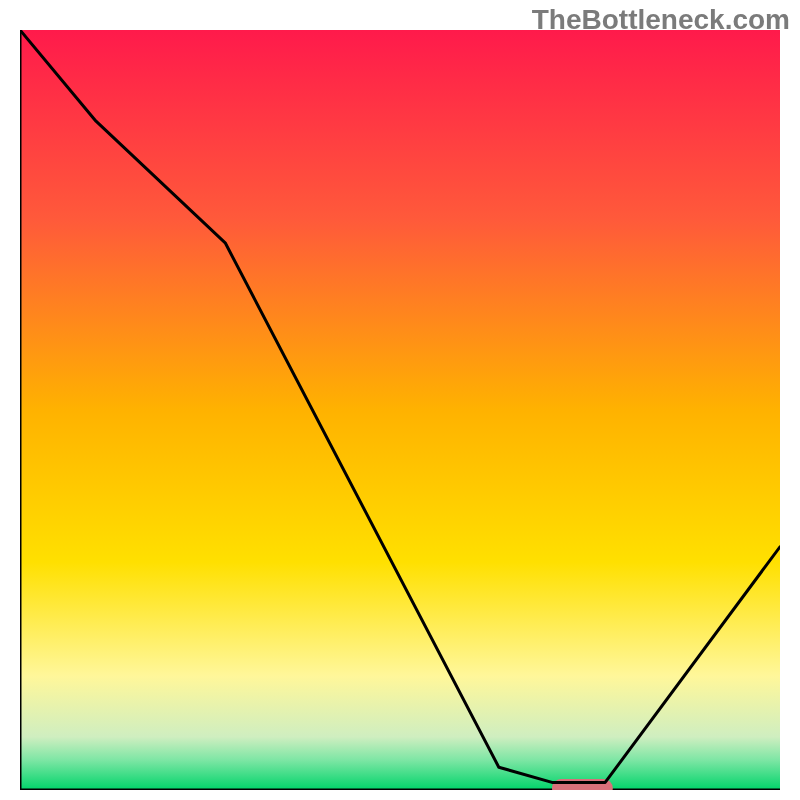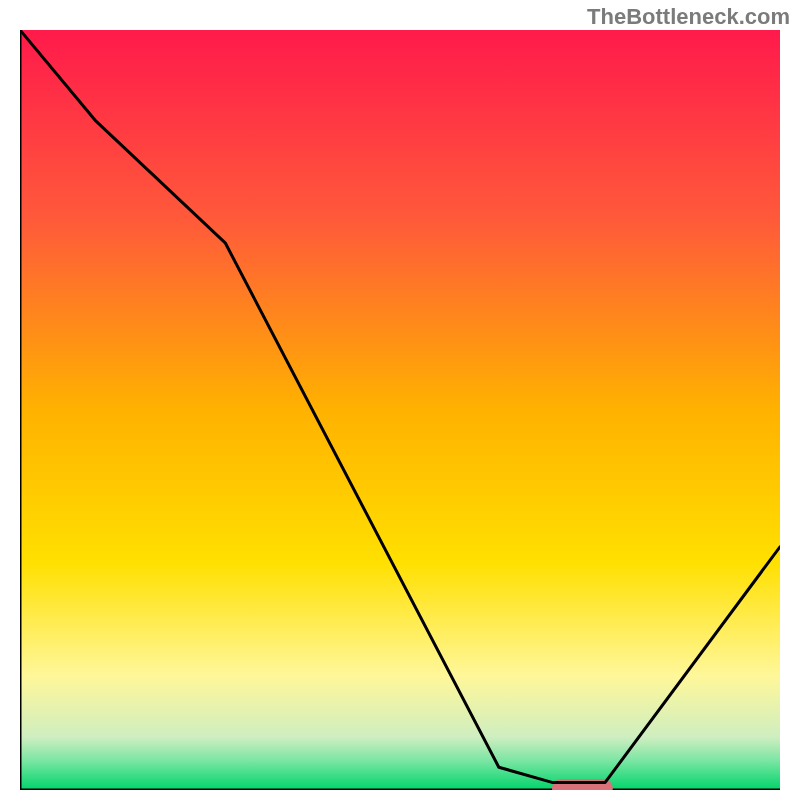--- a/index.html
+++ b/index.html
@@ -13,21 +13,21 @@
   .chart-wrap {
     position: relative;
     width: 800px;
     height: 800px;
   }
   .watermark {
     position: absolute;
     top: 4px;
     right: 10px;
     font-family: Arial, Helvetica, sans-serif;
-    font-size: 22px;
+    font-size: 28px;
     font-weight: 600;
     color: #7b7b7b;
     letter-spacing: 0px;
     pointer-events: none;
     text-align: center;
   }
   .plot-area {
     position: absolute;
     left: 20px;
     top: 30px;

